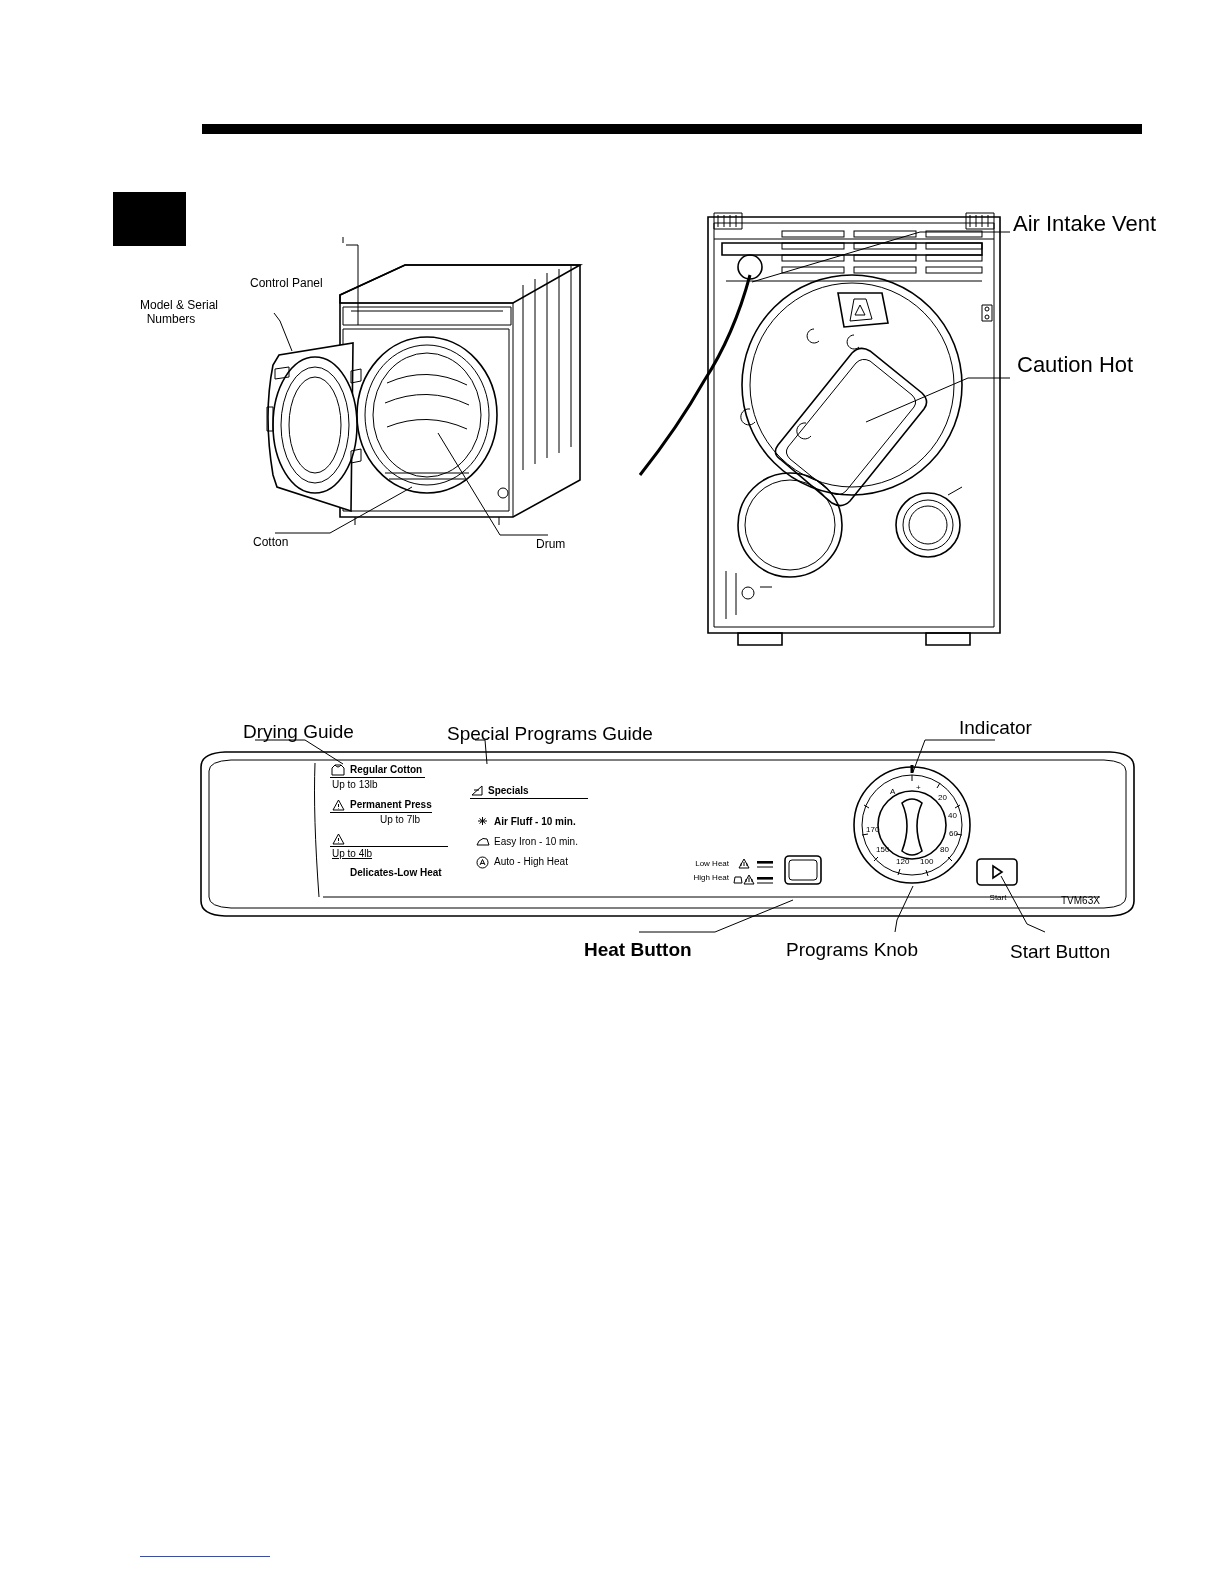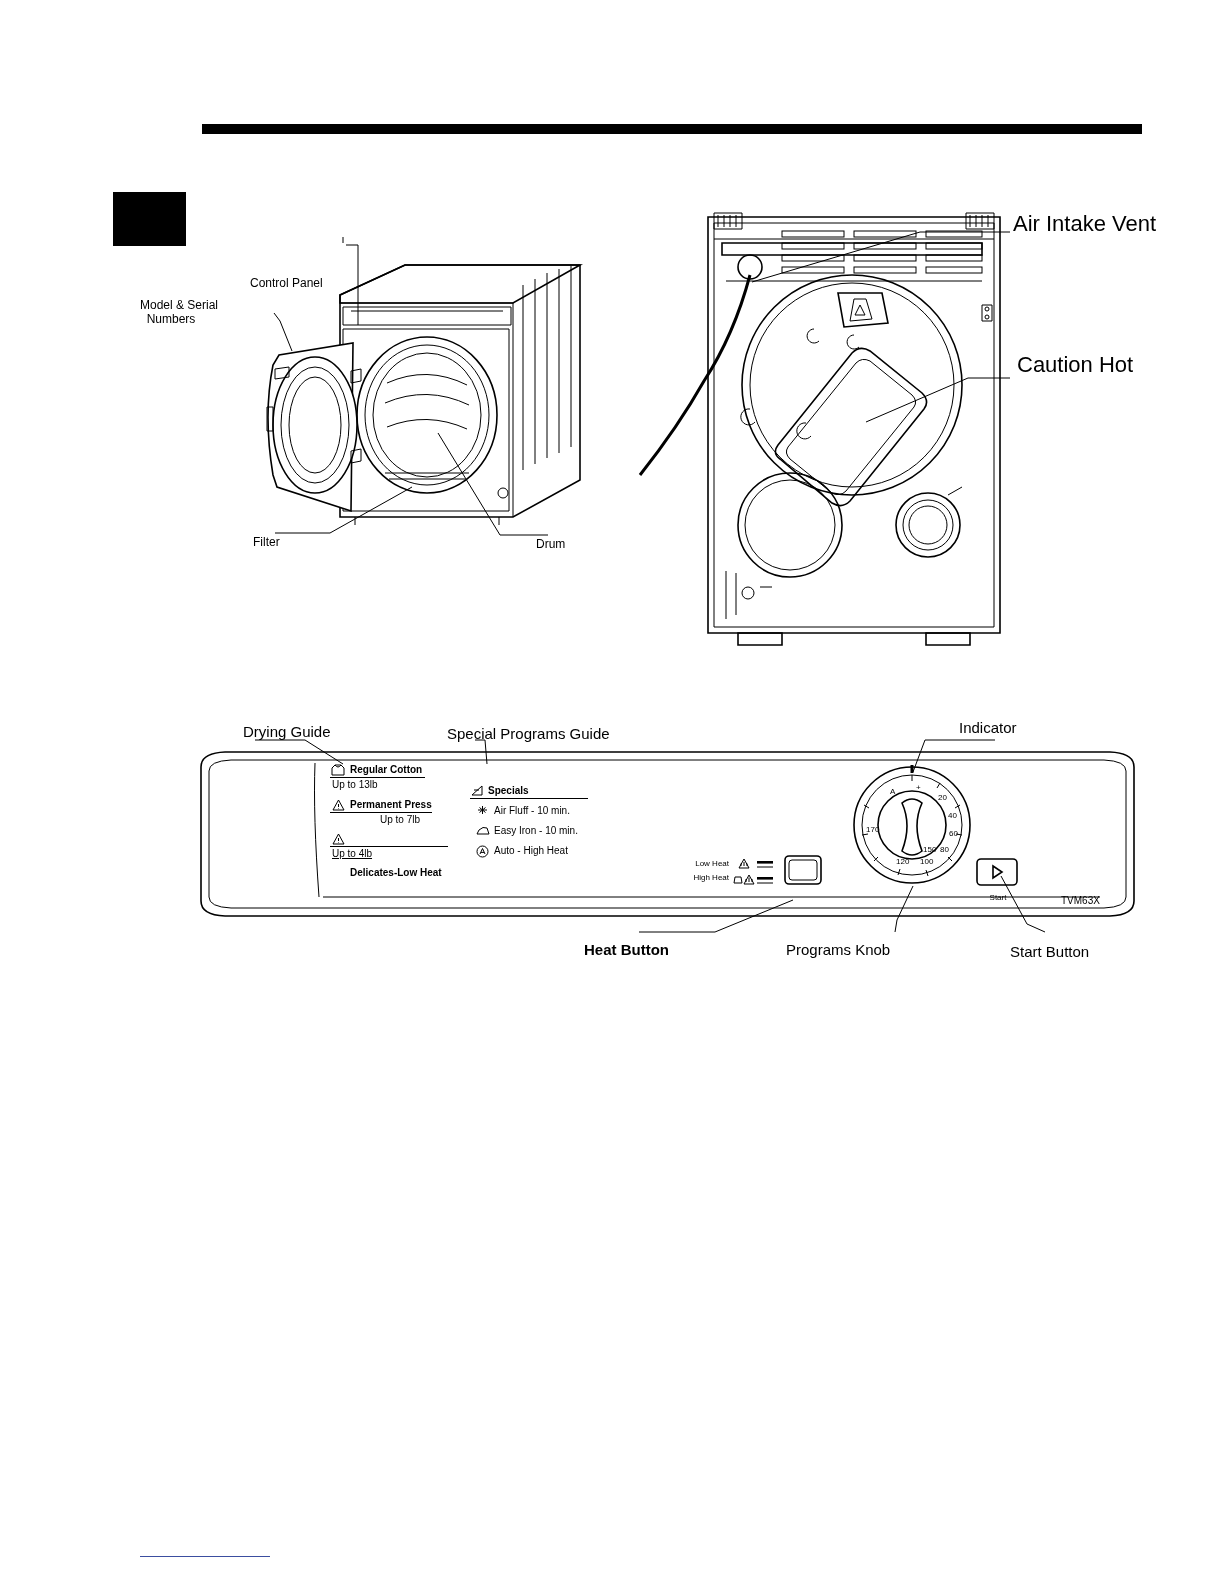--- a/index.html
+++ b/index.html
@@ -43,21 +43,21 @@
     font-size: 12px;
     line-height: 14px;
     white-space: pre;
     color: #000;
   }
   .lbl.big {
     font-size: 22px;
     line-height: 26px;
   }
   .lbl.mid {
-    font-size: 15px;
+    font-size: 19px;
     line-height: 18px;
   }
   .lbl.small {
     font-size: 10px;
     line-height: 12px;
   }
   .lbl.tiny {
     font-size: 8px;
     line-height: 10px;
   }
@@ -157,21 +157,21 @@
     <path class="ln" d="M124 88 L130 96 L142 126"></path>
 
     <path class="ln" d="M125 308 L180 308 L262 262"></path>
 
     <path class="ln" d="M398 310 L350 310 L288 208"></path>
   </svg>
 
   <div class="lbl" style="left:250px;top:231px;margin-top:45px;">Control Panel</div>
   <div class="lbl" style="left:140px;top:298px;">Model &amp; Serial
   Numbers</div>
-  <div class="lbl" style="left:253px;top:535px;">Filter</div>
+  <div class="lbl" style="left:253px;top:535px;">Cotton</div>
   <div class="lbl" style="left:536px;top:537px;">Drum</div>
 
   <svg id="rear-view" style="position:absolute;left:630px;top:195px;" width="400" height="455" viewBox="0 0 400 455">
 
     <path class="ln2" d="M78 22 L370 22 L370 438 L78 438 Z"></path>
     <path class="ln" d="M84 28 L364 28 L364 432 L84 432 Z"></path>
 
     <path class="ln" d="M84 18 L112 18 L112 34 L84 34 Z"></path>
     <path class="ln" d="M336 18 L364 18 L364 34 L336 34 Z"></path>
     <path class="ln" d="M88 20 L88 32 M94 20 L94 32 M100 20 L100 32 M106 20 L106 32"></path>
@@ -290,21 +290,21 @@
 
     <div style="position:absolute;left:275px;top:18px;width:180px;">
       <div style="position:relative;height:18px;margin-top:21px;">
         <svg style="position:absolute;left:0;top:0;" width="14" height="13" viewBox="0 0 14 13">
           <path class="ln" d="M2 11 L12 11 L12 2 Z"></path>
           <path class="ln" d="M4 6 L9 6"></path>
         </svg>
         <div class="lbl small bold" style="left:18px;top:1px;">Specials</div>
         <div class="underline-line" style="left:0;top:14px;width:118px;"></div>
       </div>
-      <div style="position:relative;height:20px;margin-top:1px;">
+      <div style="position:relative;height:20px;margin-top:12px;font-weight:bold;">
         <svg style="position:absolute;left:6px;top:1px;" width="13" height="12" viewBox="0 0 13 12">
           <path class="ln" d="M6.5 2 L6.5 10 M2 6 L11 6 M3.5 3.5 L9.5 8.5 M9.5 3.5 L3.5 8.5"></path>
         </svg>
         <div class="lbl small" style="left:24px;top:2px;">Air Fluff - 10 min.</div>
       </div>
       <div style="position:relative;height:20px;">
         <svg style="position:absolute;left:6px;top:2px;" width="14" height="11" viewBox="0 0 14 11">
           <path class="ln" d="M1 9 L13 9 L11 3 Q7 1 3 5 Z"></path>
         </svg>
         <div class="lbl small" style="left:24px;top:2px;">Easy Iron - 10 min.</div>
@@ -366,21 +366,21 @@
 
     <div style="position:absolute;left:655px;top:18px;width:125px;height:125px;">
       <div class="lbl tiny" style="left:40px;top:24px;">A</div>
       <div class="lbl tiny" style="left:66px;top:20px;">+</div>
       <div class="lbl tiny" style="left:88px;top:30px;">20</div>
       <div class="lbl tiny" style="left:98px;top:48px;">40</div>
       <div class="lbl tiny" style="left:99px;top:66px;">60</div>
       <div class="lbl tiny" style="left:90px;top:82px;">80</div>
       <div class="lbl tiny" style="left:70px;top:94px;">100</div>
       <div class="lbl tiny" style="left:46px;top:94px;">120</div>
-      <div class="lbl tiny" style="left:26px;top:82px;margin-left:47px;">150</div>
+      <div class="lbl tiny" style="left:26px;top:82px;">150</div>
       <div class="lbl tiny" style="left:16px;top:62px;">170</div>
     </div>
 
     <svg style="position:absolute;left:780px;top:112px;" width="46" height="34" viewBox="0 0 46 34">
       <rect class="ln2 fillw" x="2" y="2" width="40" height="26" rx="4"></rect>
       <path class="ln2" d="M18 9 L27 15 L18 21 Z"></path>
     </svg>
     <div class="lbl tiny ctr" style="left:780px;top:148px;width:46px;">Start</div>
 
     <div class="lbl small" style="left:866px;top:150px;">TVM63X</div>

